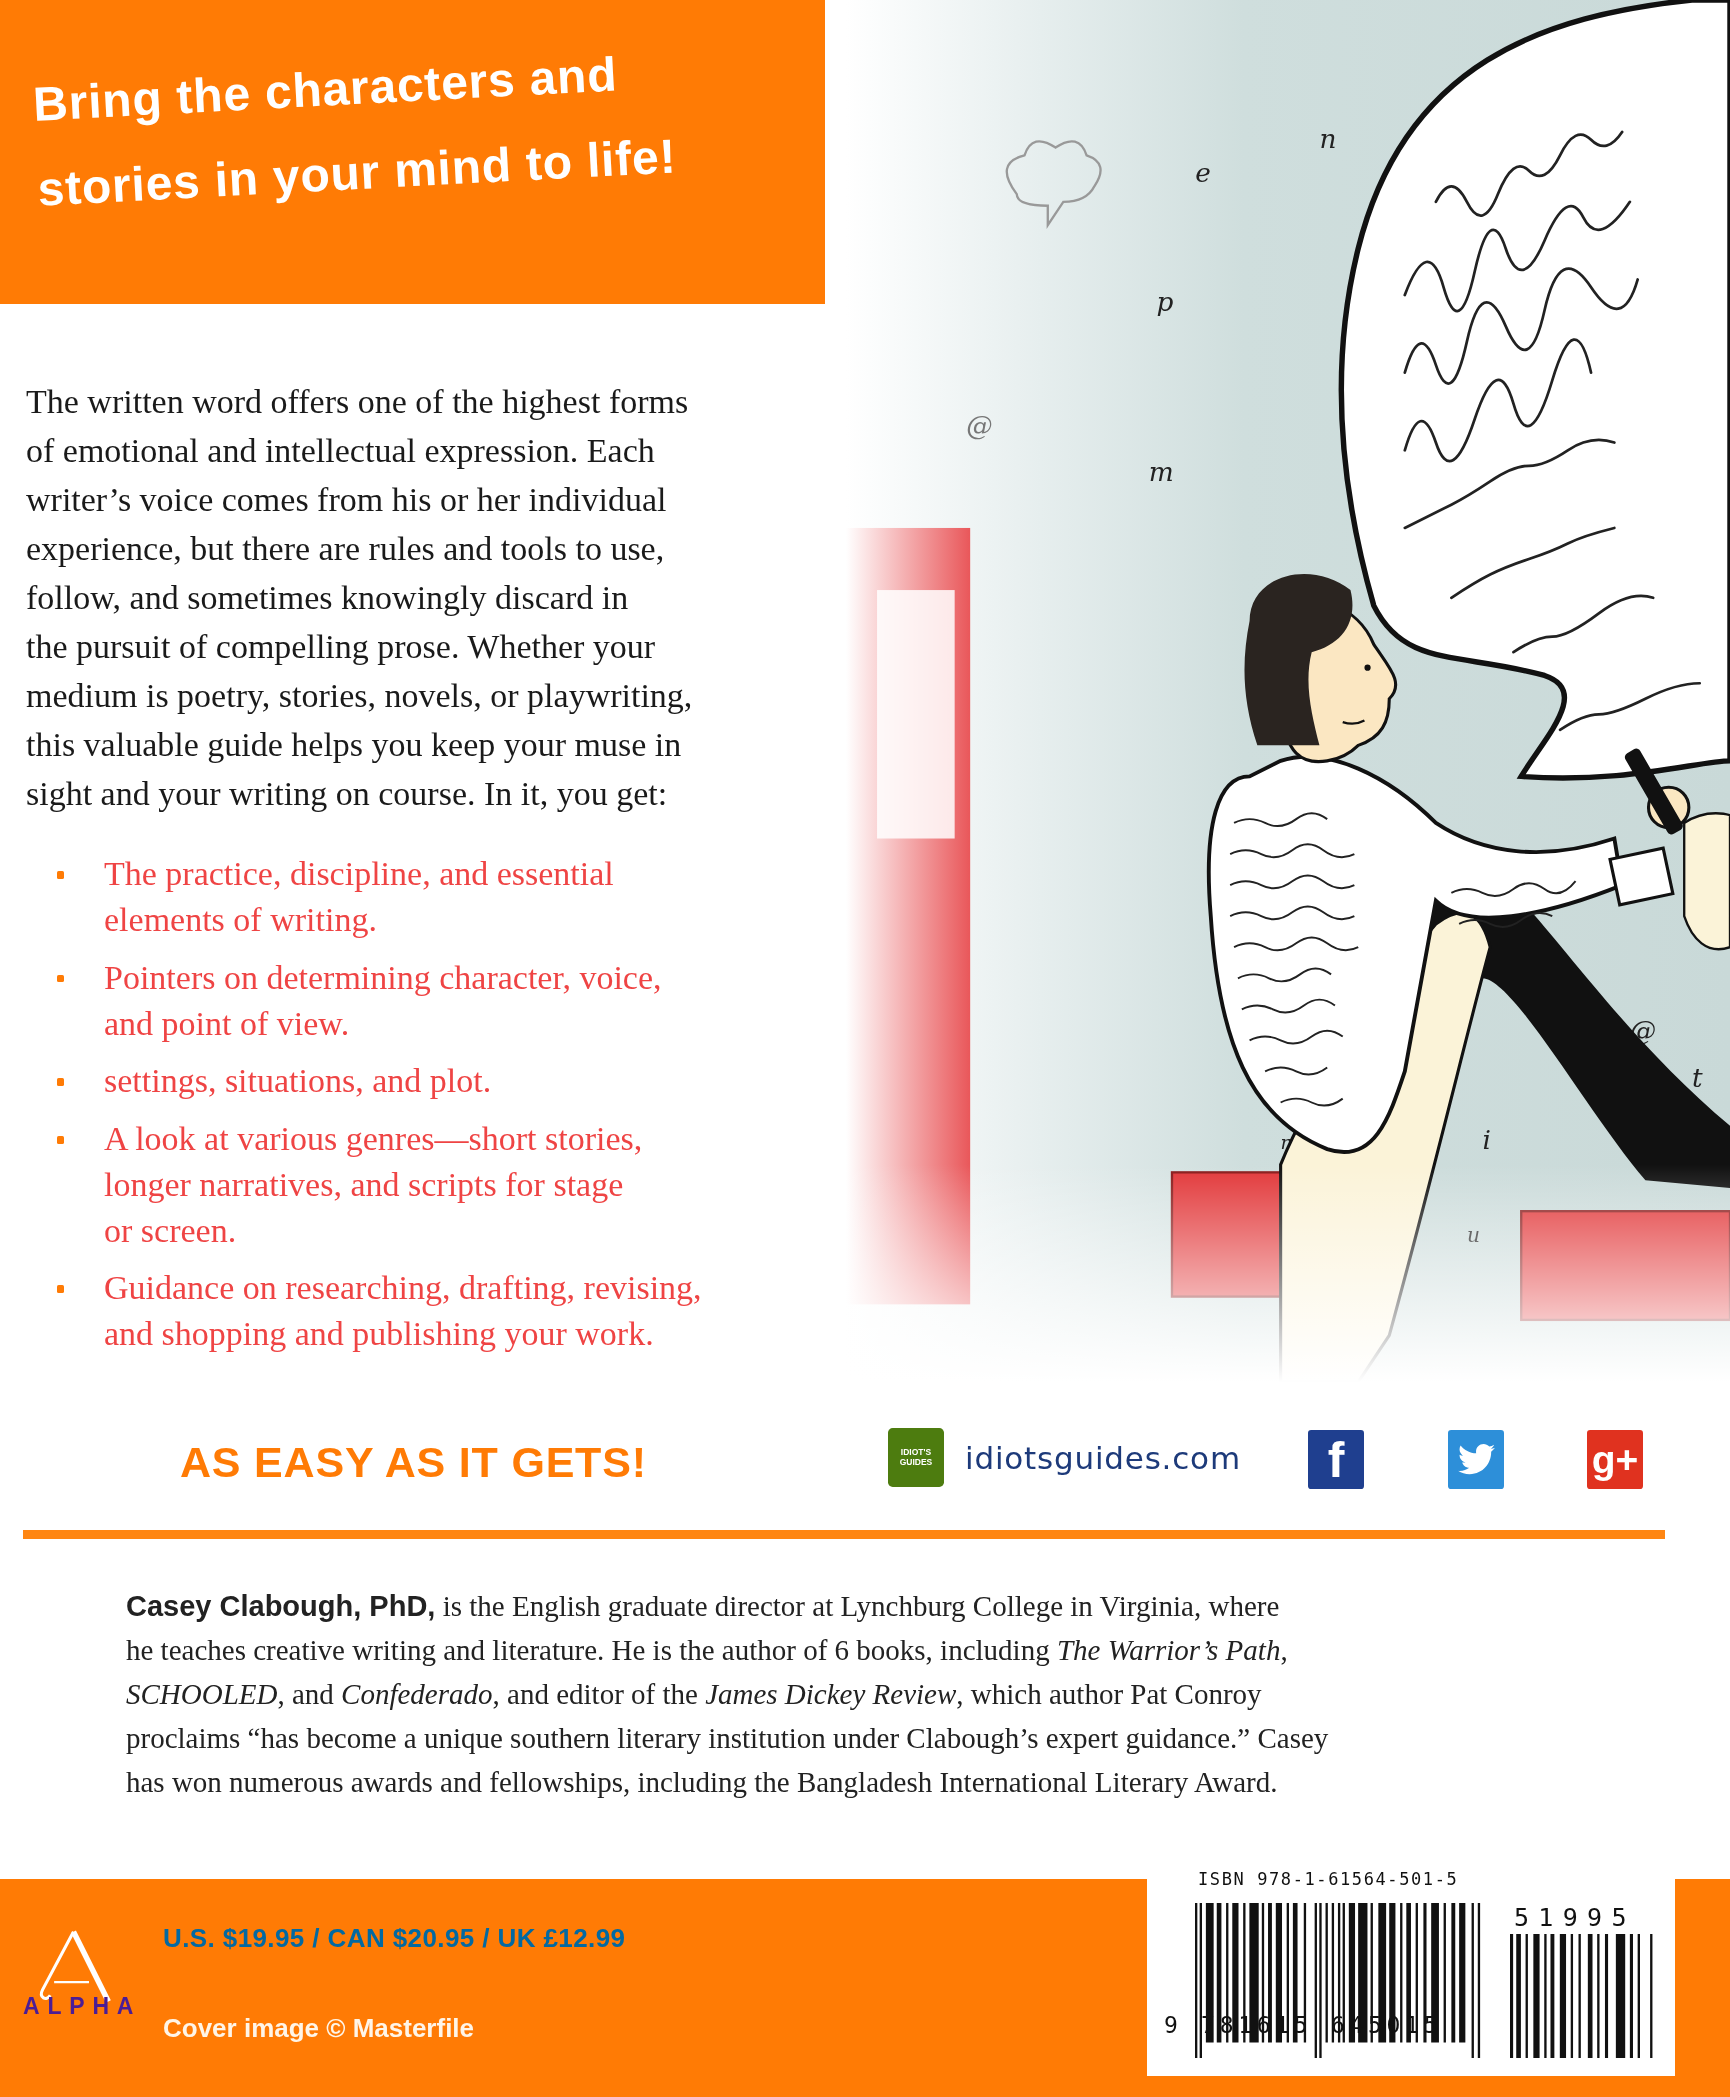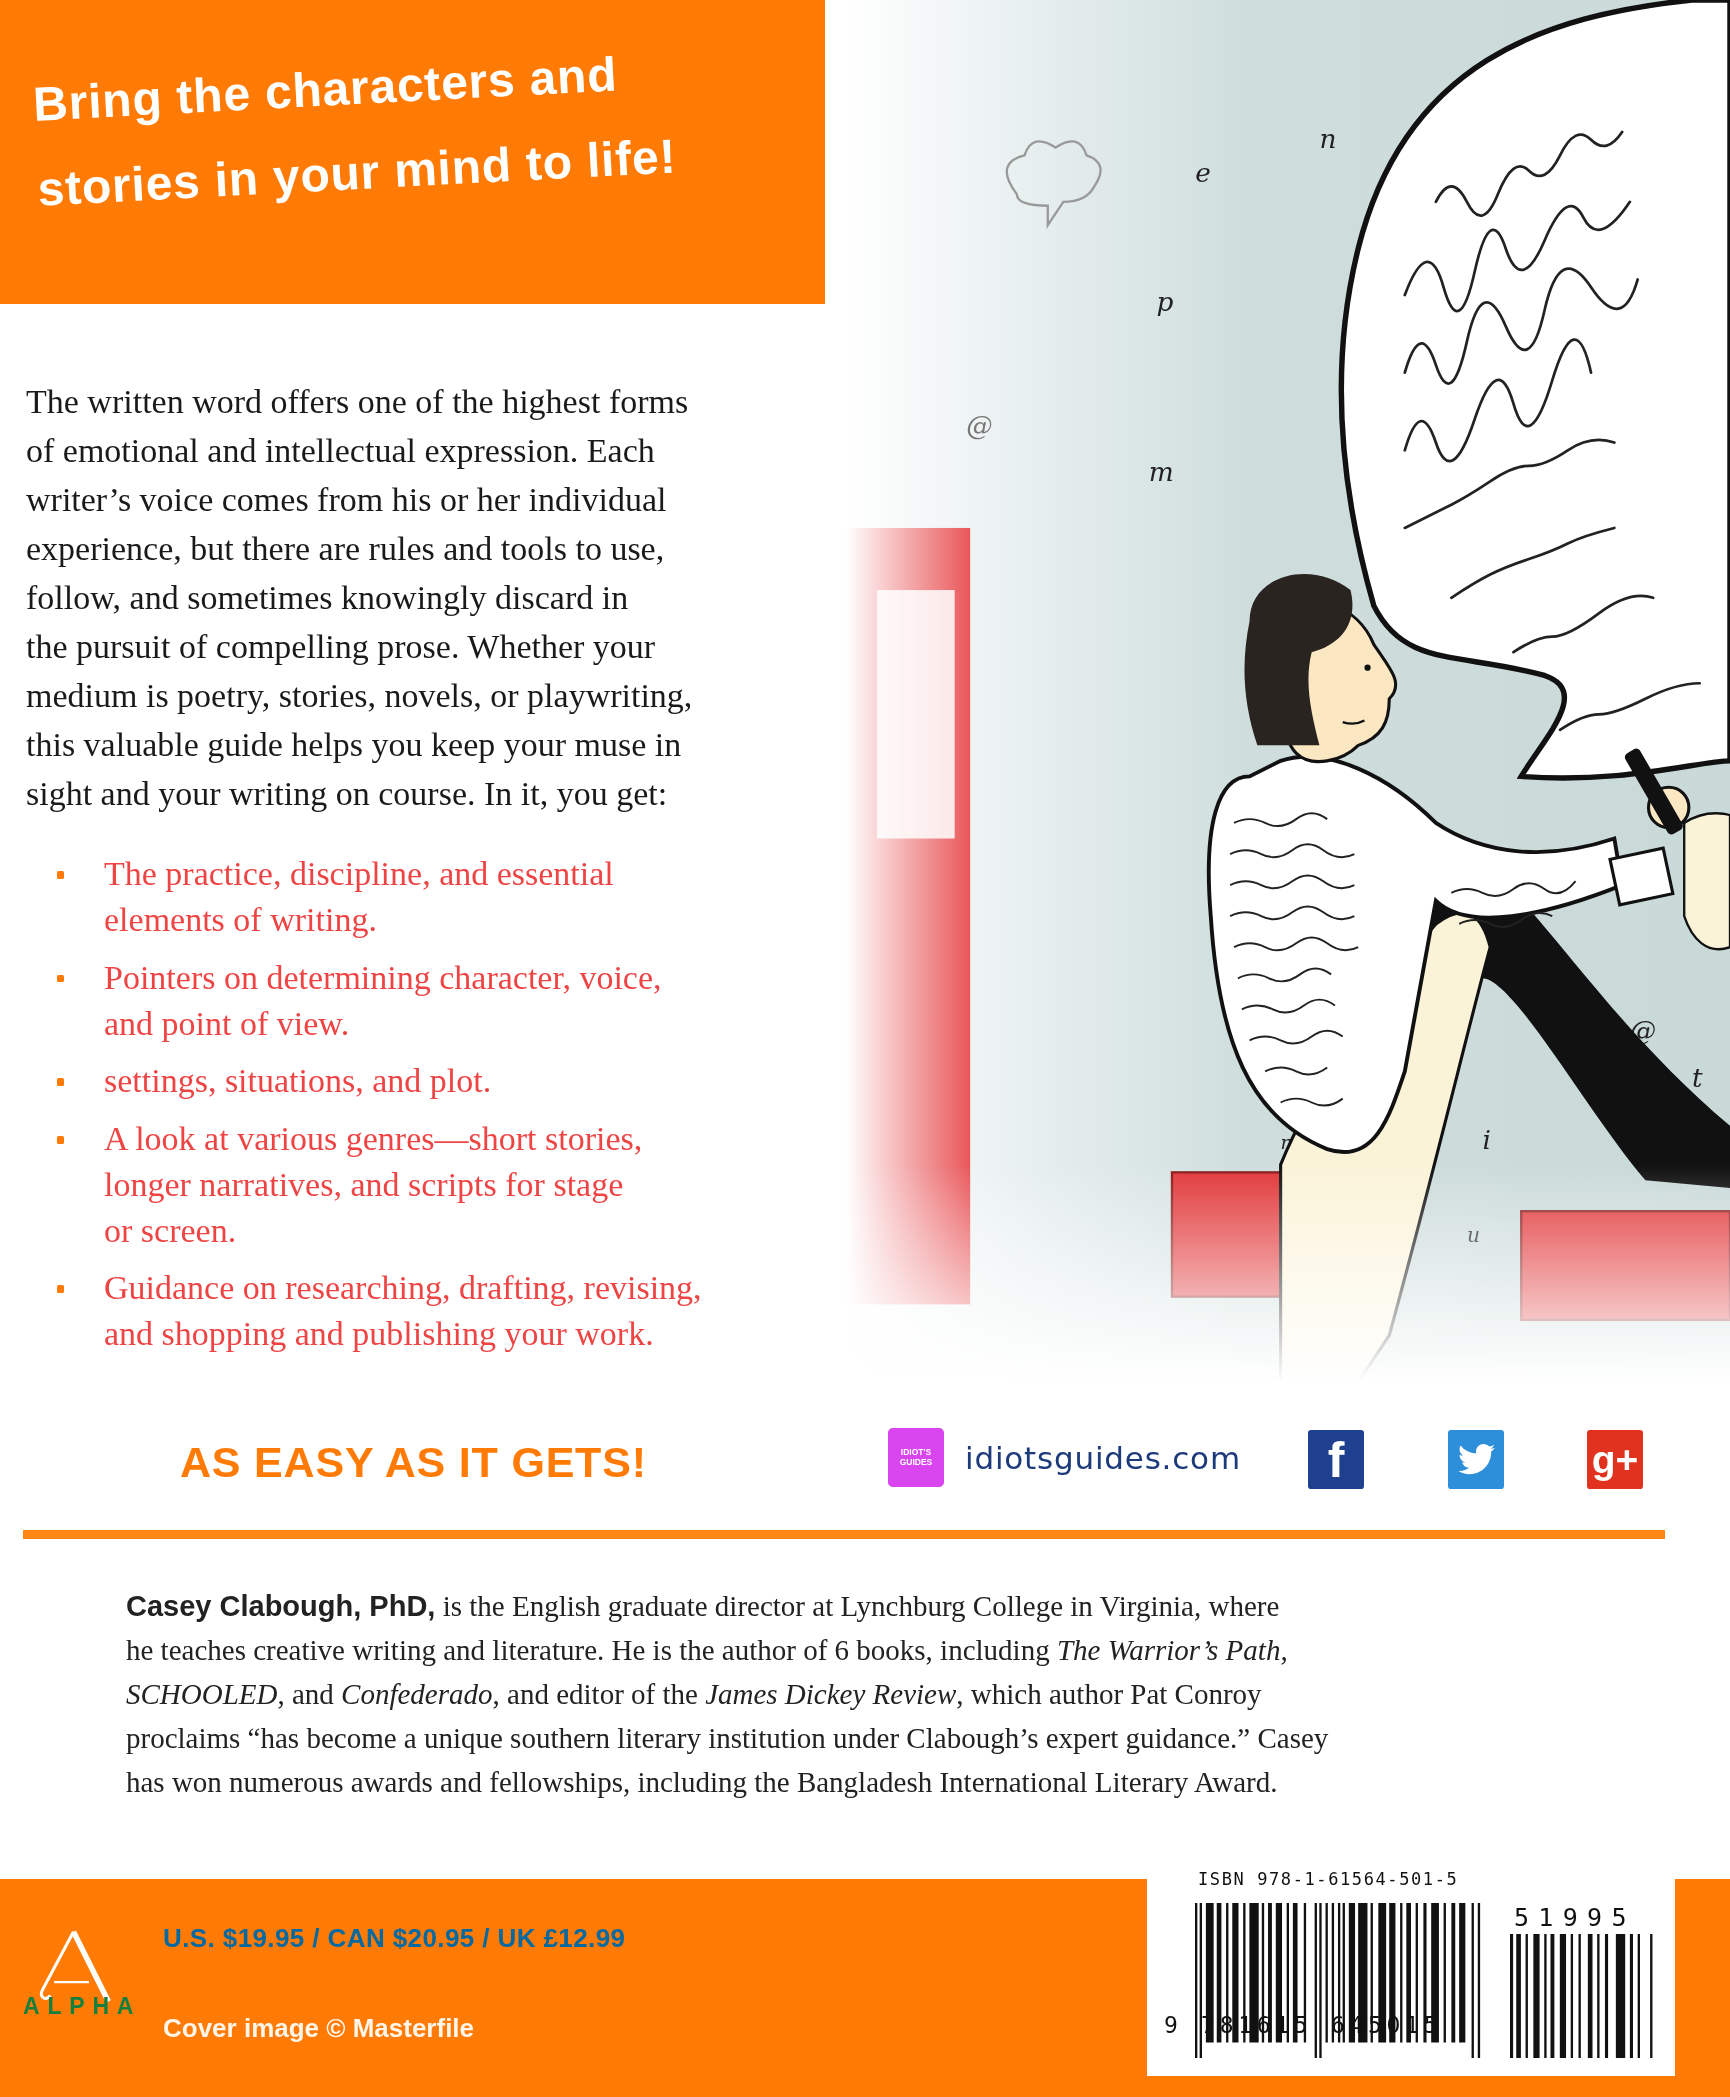--- a/index.html
+++ b/index.html
@@ -20,40 +20,40 @@
   #intro div { white-space:nowrap; }
 
   
   #bullets { left:54px; top:851px; width:792px; list-style:none; margin:0; padding:0; font-family:"Liberation Serif", serif; font-size:34px; line-height:46px; color:#ef4444; }
   #bullets li { position:relative; padding-left:50px; margin-bottom:11.6px; }
   #bullets li .dot { position:absolute; left:3.1px; top:20px; width:7px; height:7.8px; background:#ff7b05; border-radius:1.6px; }
   #bullets li .line { display:block; white-space:nowrap; }
 
   
   #easy { left:180px; top:1438px; color:#ff7b05; font-family:"Liberation Sans", sans-serif; font-weight:bold; font-size:43px; letter-spacing:0.8px; }
-  #ig-logo { left:888px; top:1428px; width:56px; height:59px; background:#d946ef; border-radius:4.7px; color:#fff; font-family:"Liberation Sans", sans-serif; font-size:8.5px; font-weight:bold; display:flex; flex-direction:column; align-items:center; justify-content:center; line-height:9.3px; }
+  #ig-logo { left:888px; top:1428px; width:56px; height:59px; background:#4d7c0f; border-radius:4.7px; color:#fff; font-family:"Liberation Sans", sans-serif; font-size:8.5px; font-weight:bold; display:flex; flex-direction:column; align-items:center; justify-content:center; line-height:9.3px; }
   #ig-url { left:965px; top:1440px; color:#1d3a7a; font-family:"DejaVu Sans", sans-serif; font-size:31px; letter-spacing:0.8px; }
   .social { width:56px; height:59px; border-radius:3.1px; color:#fff; display:flex; align-items:center; justify-content:center; font-family:"Liberation Sans", sans-serif; font-weight:bold; }
   #fb { left:1308px; top:1430px; background:#1f3f8f; font-size:50px; }
   #tw { left:1448px; top:1430px; background:#2d8fd9; font-size:34px; }
   #gp { left:1587px; top:1430px; background:#e0321f; font-size:39px; }
 
   
   #divider { left:23px; top:1530px; width:1642px; height:9.3px; background:#ff8612; }
 
   
   #bio { left:126px; top:1584px; width:1475px; font-family:"Liberation Serif", serif; font-size:29px; line-height:44px; color:#222; }
   #bio div { white-space:nowrap; }
   #bio .name { font-family:"Liberation Sans", sans-serif; font-weight:bold; font-size:29px; color:#222; }
   #bio i { font-style:italic; }
 
   
   #band { left:0; top:1879px; width:1730px; height:219px; background:#ff7b05; }
   #alpha-logo { left:23px; top:1924px; width:101px; height:93px; }
-  #alpha-word { left:23px; top:1993px; width:109px; color:#15803d; font-family:"Liberation Sans", sans-serif; font-size:23px; letter-spacing:7.8px; font-weight:bold; }
+  #alpha-word { left:23px; top:1993px; width:109px; color:#4c1d95; font-family:"Liberation Sans", sans-serif; font-size:23px; letter-spacing:7.8px; font-weight:bold; }
   #price { left:163px; top:1923px; color:#0369a1; font-family:"Liberation Sans", sans-serif; font-weight:bold; font-size:26px; letter-spacing:0.4px; }
   #credit { left:163px; top:1985px; color:#fff5e8; font-family:"Liberation Sans", sans-serif; font-weight:bold; font-size:26px;margin-top:28px; }
 
   
   #barcode-box { left:1147px; top:1877px; width:528px; height:199px; background:#ffffff; }
   #isbn { left:1198px; top:1869px; font-family:"DejaVu Sans Mono", monospace; font-size:17px; letter-spacing:1.6px; color:#111; }
   #bars-main { left:1195px; top:1903px; width:289px; height:155px; }
   #bars-add { left:1510px; top:1934px; width:144px; height:124px; }
   #ean-digits { left:1164px; top:2012px; font-family:"DejaVu Sans Mono", monospace; font-size:23px; color:#111; letter-spacing:4.7px; }
   #addon-digits { left:1514px; top:1903px; font-family:"DejaVu Sans Mono", monospace; font-size:25px; color:#111; letter-spacing:9.3px; }

